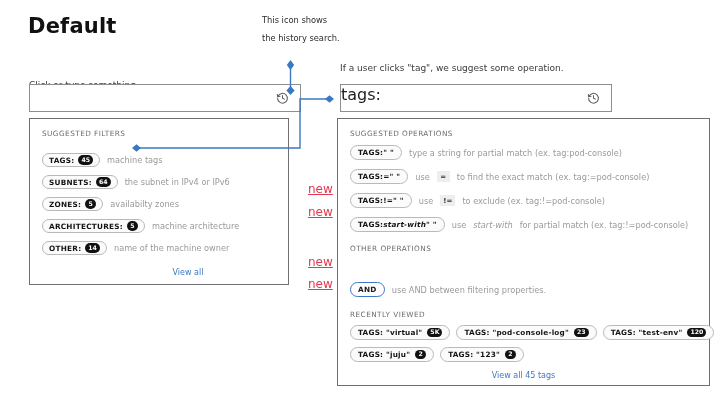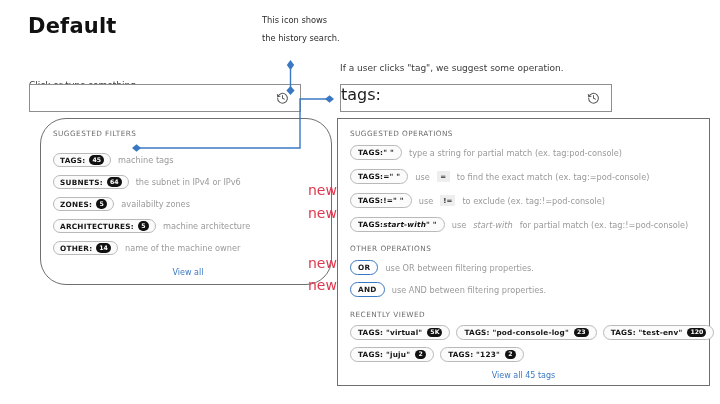--- a/index.html
+++ b/index.html
@@ -57,22 +57,22 @@
   }
   .hist-icon svg { display:block; width:100%; height:100%; }
 
   .panel {
     position: absolute;
     border: 1px solid #6f6f6f;
     background: #fff;
     box-sizing: border-box;
   }
   .panel-left {
-    left: 40px; top: 118px;
-    width: 292px; height: 167px; border-radius: 26px;
+    left: 29px; top: 118px;
+    width: 260px; height: 167px;
   }
   .section-label {
     font-size: 7.3px;
     letter-spacing: .45px;
     color: #6d6d6d;
     text-transform: uppercase;
   }
   .panel-left .section-label { position: absolute; left: 12px; top: 10px; }
 
   .filter-row {
@@ -235,22 +235,23 @@
   .anno-text {
     position: absolute;
     left: 262px; top: 11px;
     width: 80px;
     font-size: 8.3px;
     line-height: 18px;
     color: #2b2b2b;
   }
   .new-tag {
     position: absolute;
-    font-size: 14px;
+    font-size: 12px;
     color: #e0384f;
+    text-decoration: underline;
   }
   .connector { position: absolute; left: 0; top: 0; width: 720px; height: 404px; pointer-events: none; }
 </style>
 </head>
 <body>
 
 <div class="stage">
 
   <div class="page-title">Default</div>
 
@@ -355,24 +356,20 @@
           <span class="ital">start-with</span>
           <span>" "</span>
         </span>
       <span class="desc">use</span>
       <span class="desc" style="font-style:italic">start-with</span>
       <span class="desc">for partial match (ex. tag:!=pod-console)</span>
     </div>
 
     <div class="section-label sect" style="top:125px">OTHER OPERATIONS</div>
 
-    <div class="op-row" style="top:141px">
-      <span class="blue-pill">OR</span>
-      <span class="desc">use OR between filtering properties.</span>
-    </div>
 
     <div class="op-row" style="top:163px">
       <span class="blue-pill">AND</span>
       <span class="desc">use AND between filtering properties.</span>
     </div>
 
     <div class="section-label sect" style="top:191px">RECENTLY VIEWED</div>
 
     <div class="rv-row" style="top:206px">
       <span class="rv-pill">

